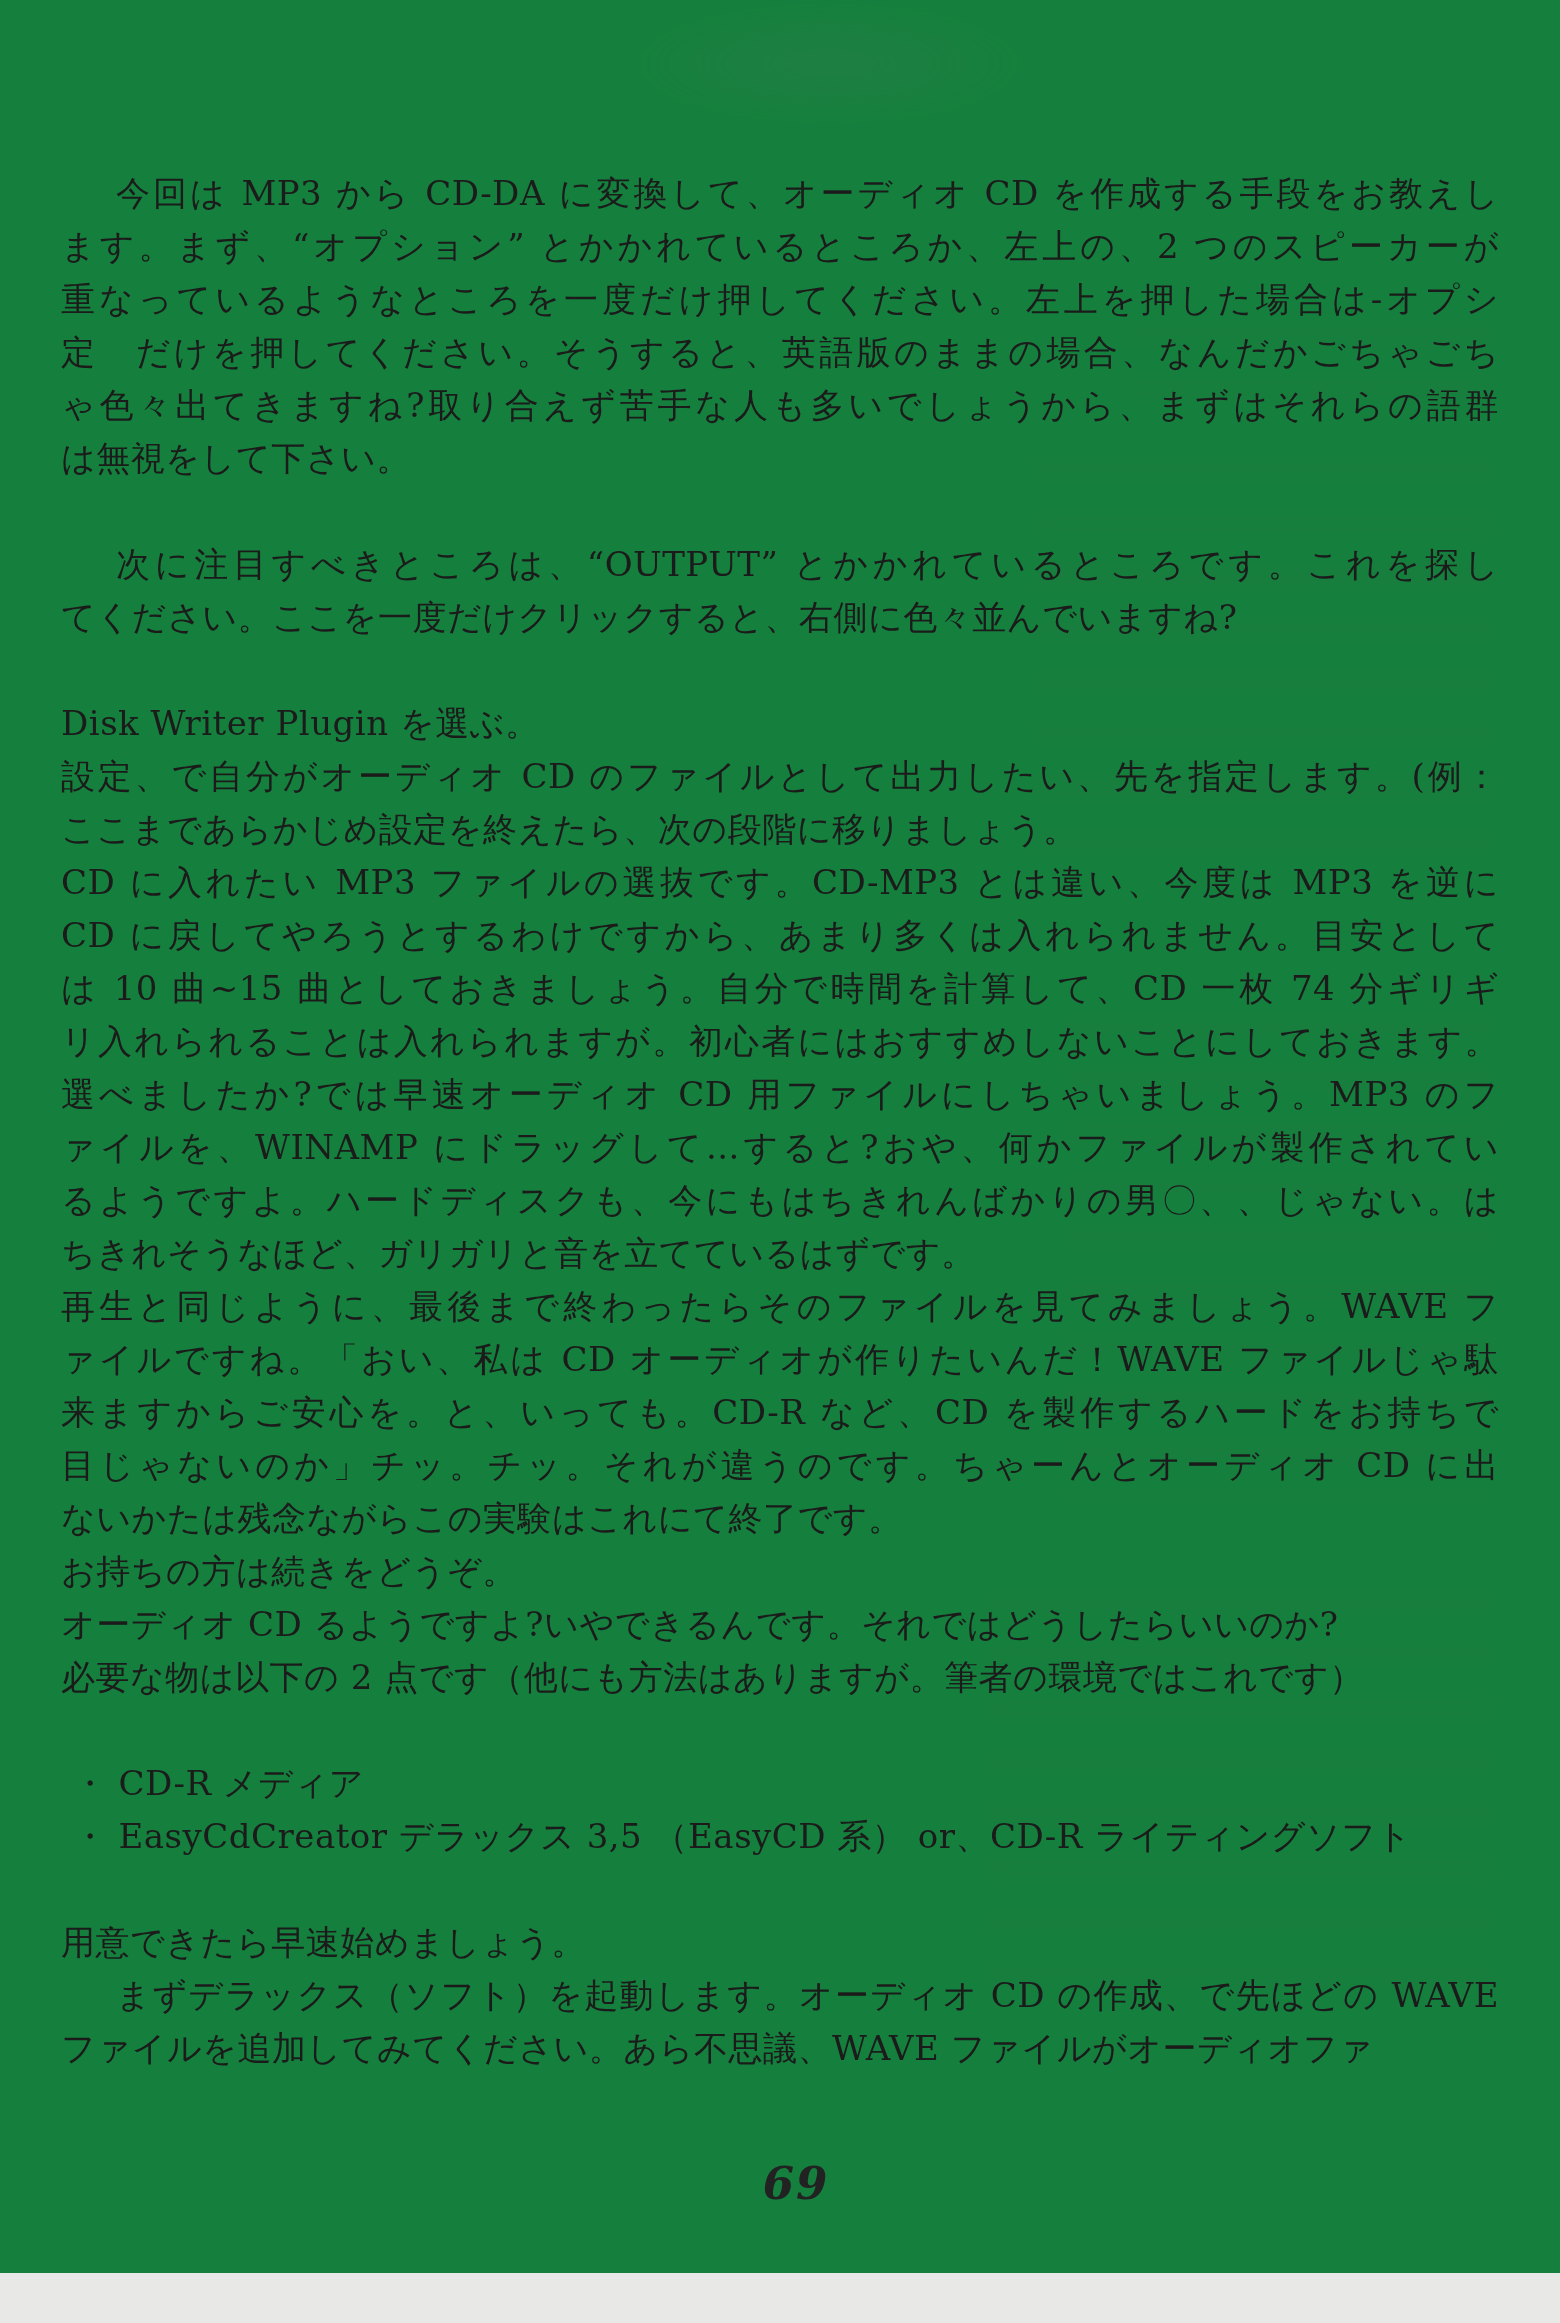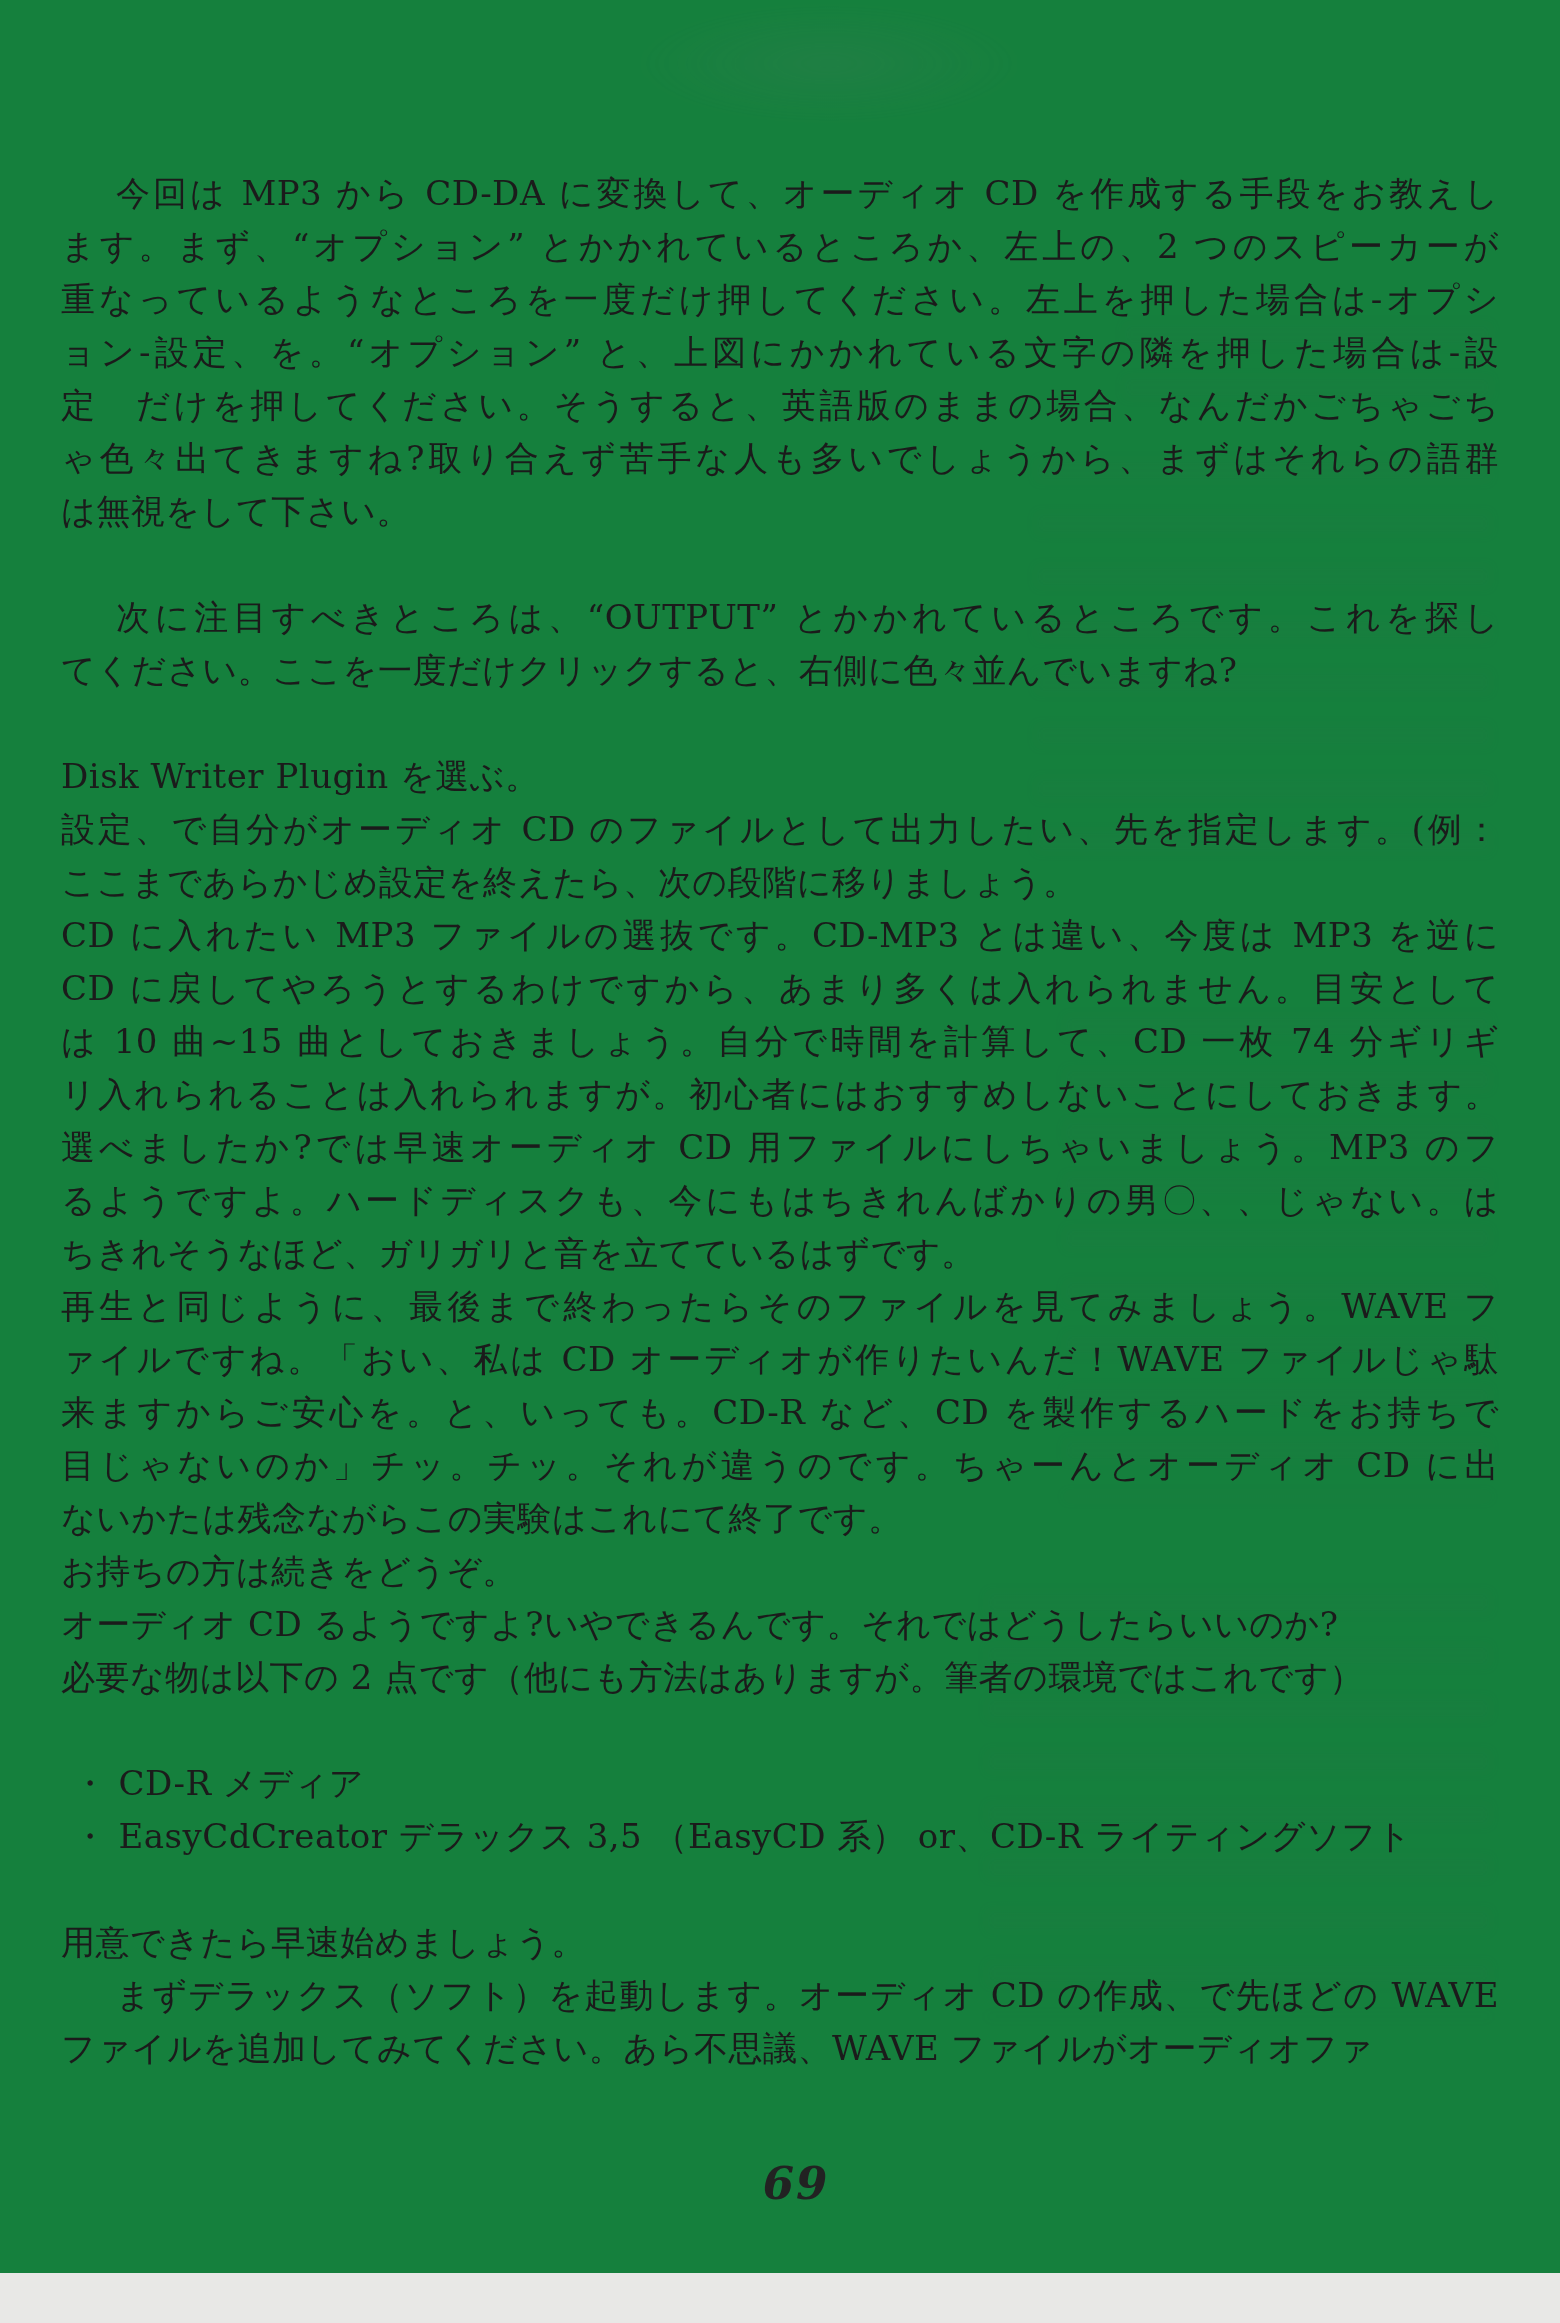--- a/index.html
+++ b/index.html
@@ -87,36 +87,36 @@
   <div class="smudge s-top"></div>
   <div class="smudge s1"></div>
   <div class="smudge s2"></div>
   <div class="smudge s3"></div>
   <div class="smudge s4"></div>
 
   <div class="text-area" id="text-area">
       <div class="line fill indent">今回は MP3 から CD-DA に変換して、オーディオ CD を作成する手段をお教えし</div>
       <div class="line fill">ます。まず、“オプション” とかかれているところか、左上の、2 つのスピーカーが</div>
       <div class="line fill">重なっているようなところを一度だけ押してください。左上を押した場合は-オプシ</div>
-      <div class="line fill">ョン-設定、を。“オプション” と、上図にかかれている文字の隣を押した場合は-設</div>
       <div class="line fill">定　だけを押してください。そうすると、英語版のままの場合、なんだかごちゃごち</div>
       <div class="line fill">ゃ色々出てきますね?取り合えず苦手な人も多いでしょうから、まずはそれらの語群</div>
       <div class="line">は無視をして下さい。</div>
       <div class="line blank"></div>
       <div class="line fill indent">次に注目すべきところは、“OUTPUT” とかかれているところです。これを探し</div>
       <div class="line">てください。ここを一度だけクリックすると、右側に色々並んでいますね?</div>
       <div class="line blank"></div>
       <div class="line">Disk Writer Plugin  を選ぶ。</div>
       <div class="line fill">設定、で自分がオーディオ CD のファイルとして出力したい、先を指定します。(例：</div>
       <div class="line">ここまであらかじめ設定を終えたら、次の段階に移りましょう。</div>
       <div class="line fill">CD に入れたい MP3 ファイルの選抜です。CD-MP3 とは違い、今度は MP3 を逆に</div>
       <div class="line fill">CD に戻してやろうとするわけですから、あまり多くは入れられません。目安として</div>
       <div class="line fill">は 10 曲~15 曲としておきましょう。自分で時間を計算して、CD 一枚 74 分ギリギ</div>
       <div class="line fill">リ入れられることは入れられますが。初心者にはおすすめしないことにしておきます。</div>
       <div class="line fill">選べましたか?では早速オーディオ CD 用ファイルにしちゃいましょう。MP3 のフ</div>
+      <div class="line fill">ァイルを、WINAMP にドラッグして...すると?おや、何かファイルが製作されてい</div>
       <div class="line fill">るようですよ。ハードディスクも、今にもはちきれんばかりの男〇、、じゃない。は</div>
       <div class="line">ちきれそうなほど、ガリガリと音を立てているはずです。</div>
       <div class="line fill">再生と同じように、最後まで終わったらそのファイルを見てみましょう。WAVE フ</div>
       <div class="line fill">ァイルですね。「おい、私は CD オーディオが作りたいんだ！WAVE ファイルじゃ駄</div>
       <div class="line fill">来ますからご安心を。と、いっても。CD-R など、CD を製作するハードをお持ちで</div>
       <div class="line fill">目じゃないのか」チッ。チッ。それが違うのです。ちゃーんとオーディオ CD に出</div>
       <div class="line">ないかたは残念ながらこの実験はこれにて終了です。</div>
       <div class="line">お持ちの方は続きをどうぞ。</div>
       <div class="line">オーディオ CD るようですよ?いやできるんです。それではどうしたらいいのか?</div>
       <div class="line">必要な物は以下の 2 点です（他にも方法はありますが。筆者の環境ではこれです）</div>

